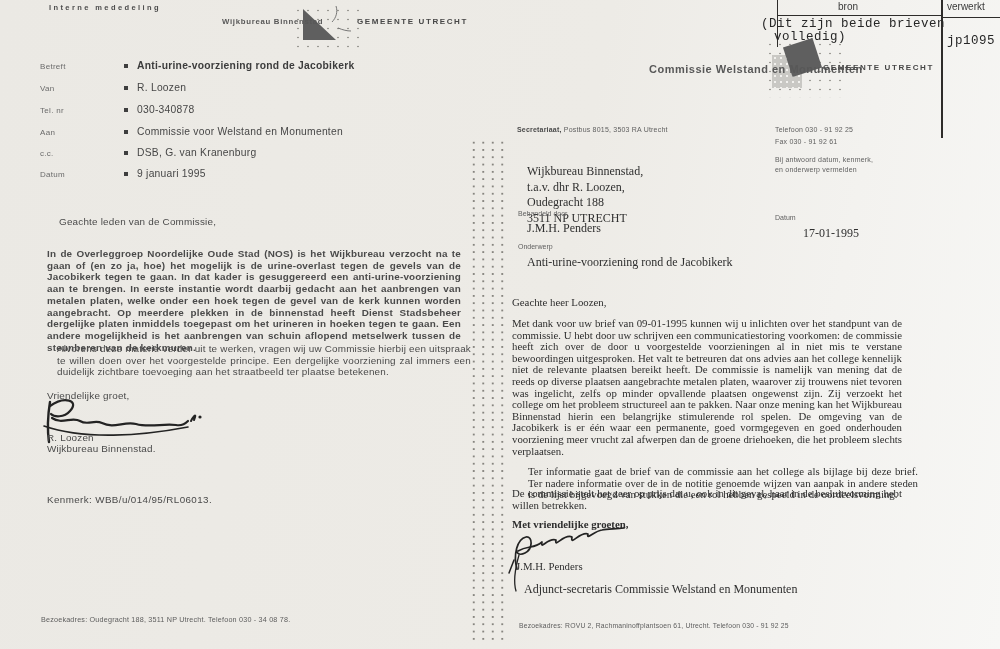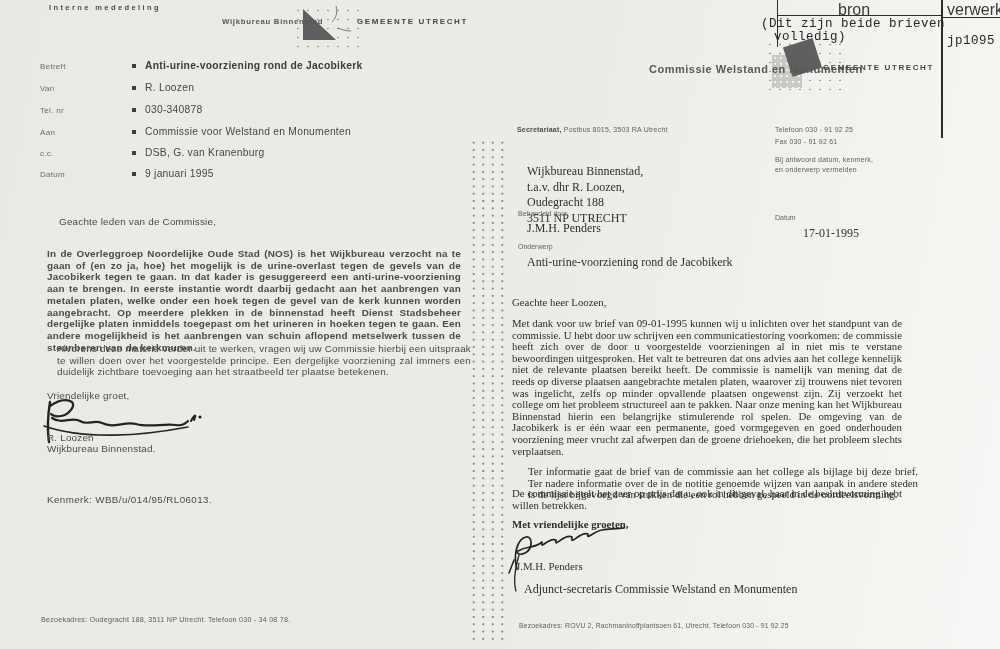--- a/index.html
+++ b/index.html
@@ -2,37 +2,37 @@
 <html><head>
 <meta charset="utf-8">
 <style>
   html,body{margin:0;padding:0;}
   body{width:1000px;height:649px;overflow:hidden;background:#e8e6e1;}
   .scan{position:relative;width:1000px;height:649px;background:linear-gradient(100deg,#ebe9e4 0%,#edebe6 55%,#f3f2ef 80%,#f7f7f5 100%);font-family:"Liberation Sans",sans-serif;color:#3f3f3f;}
   .abs{position:absolute;}
 
   
   .anno-line{position:absolute;background:#2e2c2a;}
-  .anno-head{position:absolute;font-size:16px;color:#3a3a3a;}
+  .anno-head{position:absolute;font-size:10px;color:#3a3a3a;}
   .anno-note{position:absolute;font-family:"Liberation Mono","DejaVu Sans Mono",monospace;font-size:12.5px;color:#262626;white-space:pre;letter-spacing:0.5px;}
 
   
   .dots{position:absolute;background-image:radial-gradient(circle,rgba(110,108,102,0.8) 0.8px,transparent 1.15px);}
   .dots-strip{background-size:9.5px 7.3px;}
   .dots-logo{background-size:10px 9px;opacity:0.8;}
 
   
   .doc-type{left:49px;top:3px;font-size:7.5px;font-weight:bold;letter-spacing:2.4px;color:#4c4c4c;}
   .lh-unit-l{left:222px;top:17px;font-size:7.8px;font-weight:600;letter-spacing:0.7px;color:#585858;}
   .lh-org-l{left:357px;top:17px;font-size:8px;font-weight:bold;letter-spacing:1.6px;color:#474747;}
   .tri-logo{left:303px;top:9px;width:33px;height:31px;background:#5f5f5f;clip-path:polygon(0 0,0 100%,100% 100%);}
   .logo-arrows{left:326px;top:4px;}
 
   .lfield{position:absolute;left:40px;display:flex;align-items:baseline;}
-  .lfield .llab{display:inline-block;width:92px;font-size:8px;color:#6b6b6b;letter-spacing:0.3px;}
+  .lfield .llab{display:inline-block;width:84px;font-size:8px;color:#6b6b6b;letter-spacing:0.3px;}
   .lfield .lval{font-size:10.3px;color:#474747;letter-spacing:0.25px;}
   .lfield .lval::before{content:"";display:inline-block;width:4px;height:4px;background:#3e3e3e;margin-right:9px;margin-bottom:1px;}
   .lfield.f0{top:60px}.lfield.f1{top:82px}.lfield.f2{top:104px}.lfield.f3{top:126px}.lfield.f4{top:147px}.lfield.f5{top:168px}
   .lfield.bold .lval{font-weight:bold;color:#3c3c3c;}
 
   .lbody{position:absolute;left:47px;width:414px;font-size:9.9px;line-height:11.7px;color:#4a4a4a;letter-spacing:0.2px;}
   .just{text-align:justify;}
   .lsal{top:216px;margin-left:12px;}
   .lp1{top:248px;font-weight:bold;}
   .lp2{top:333px;}

